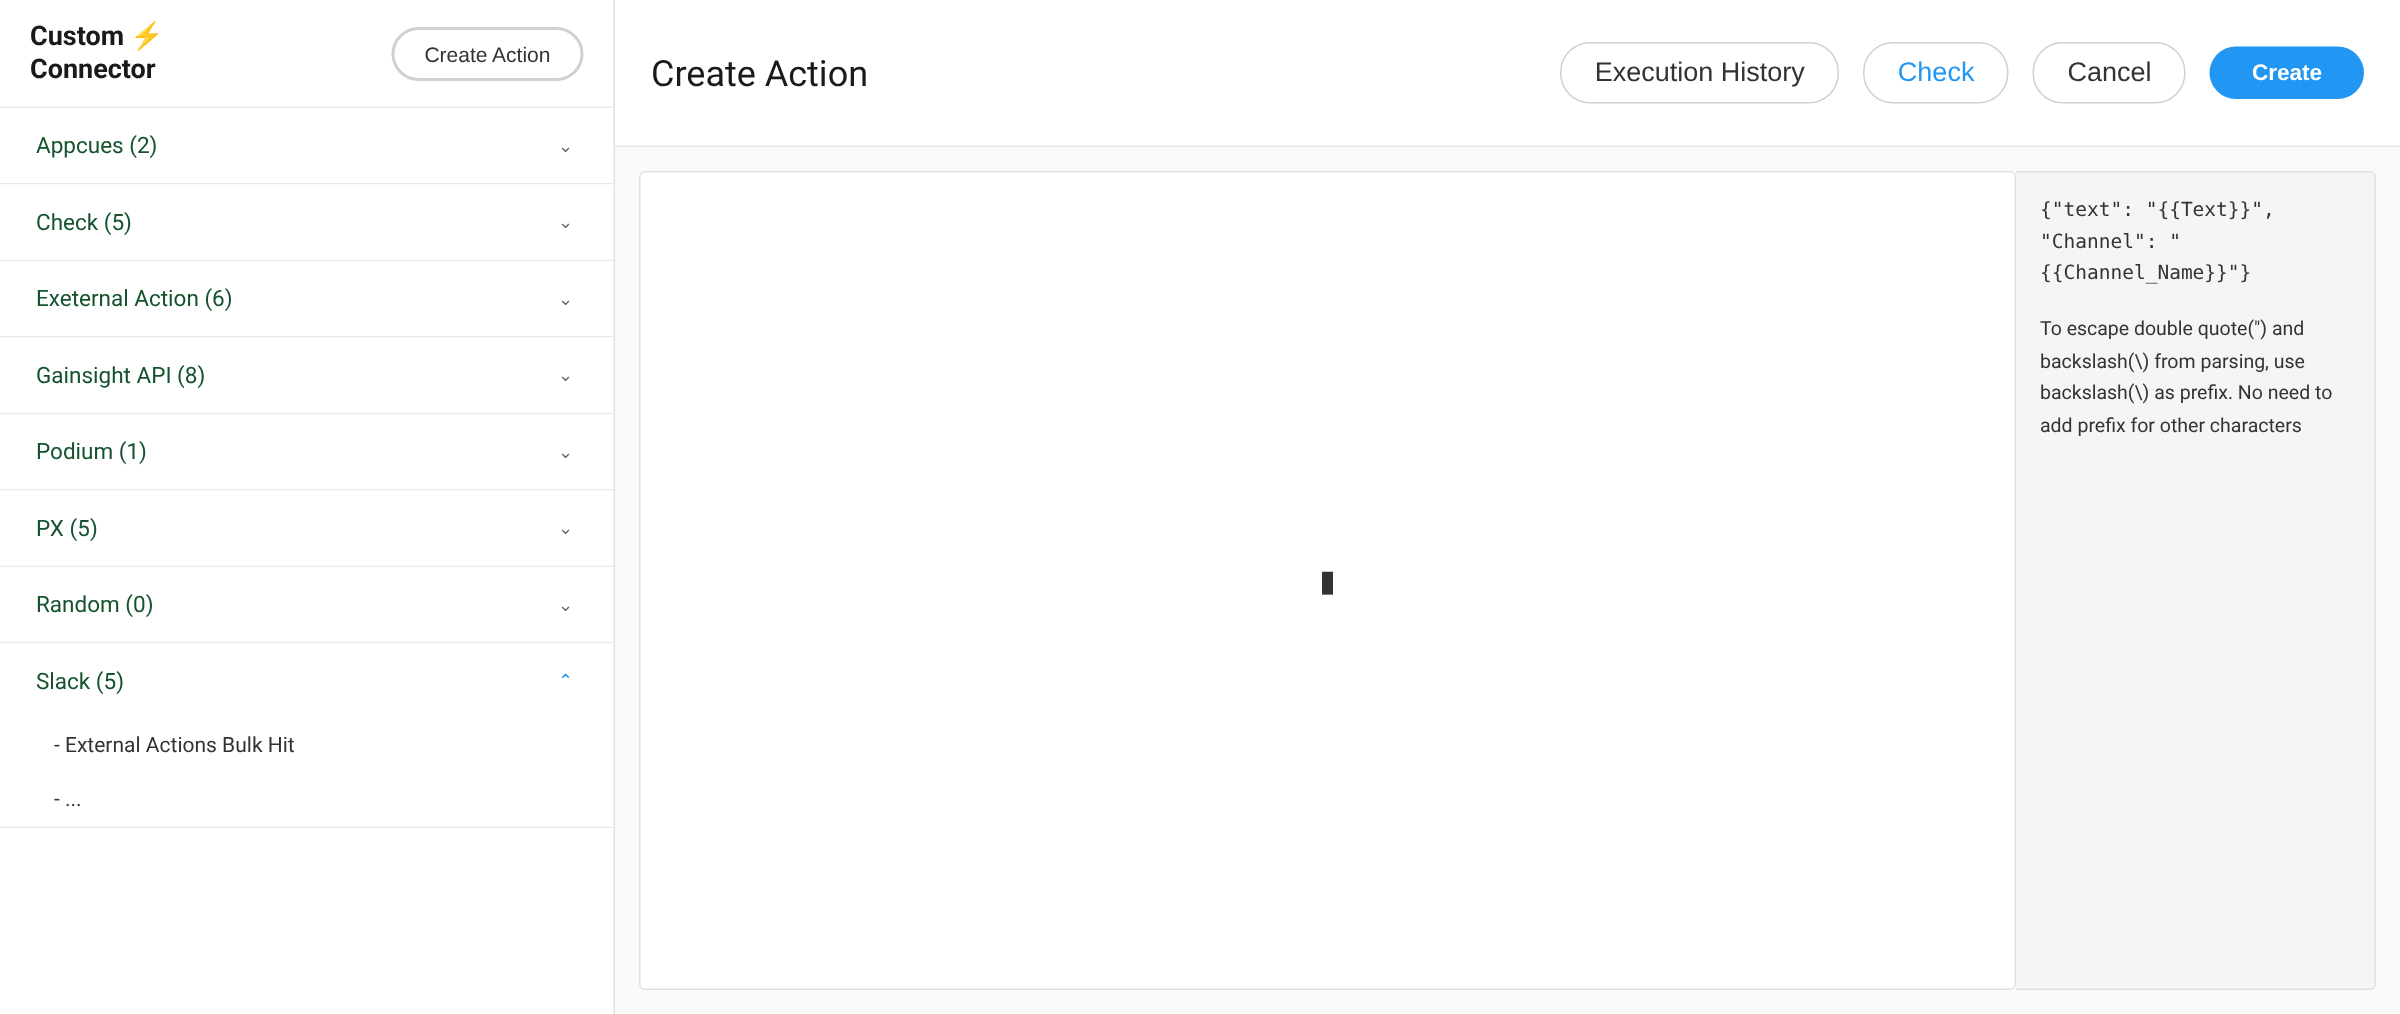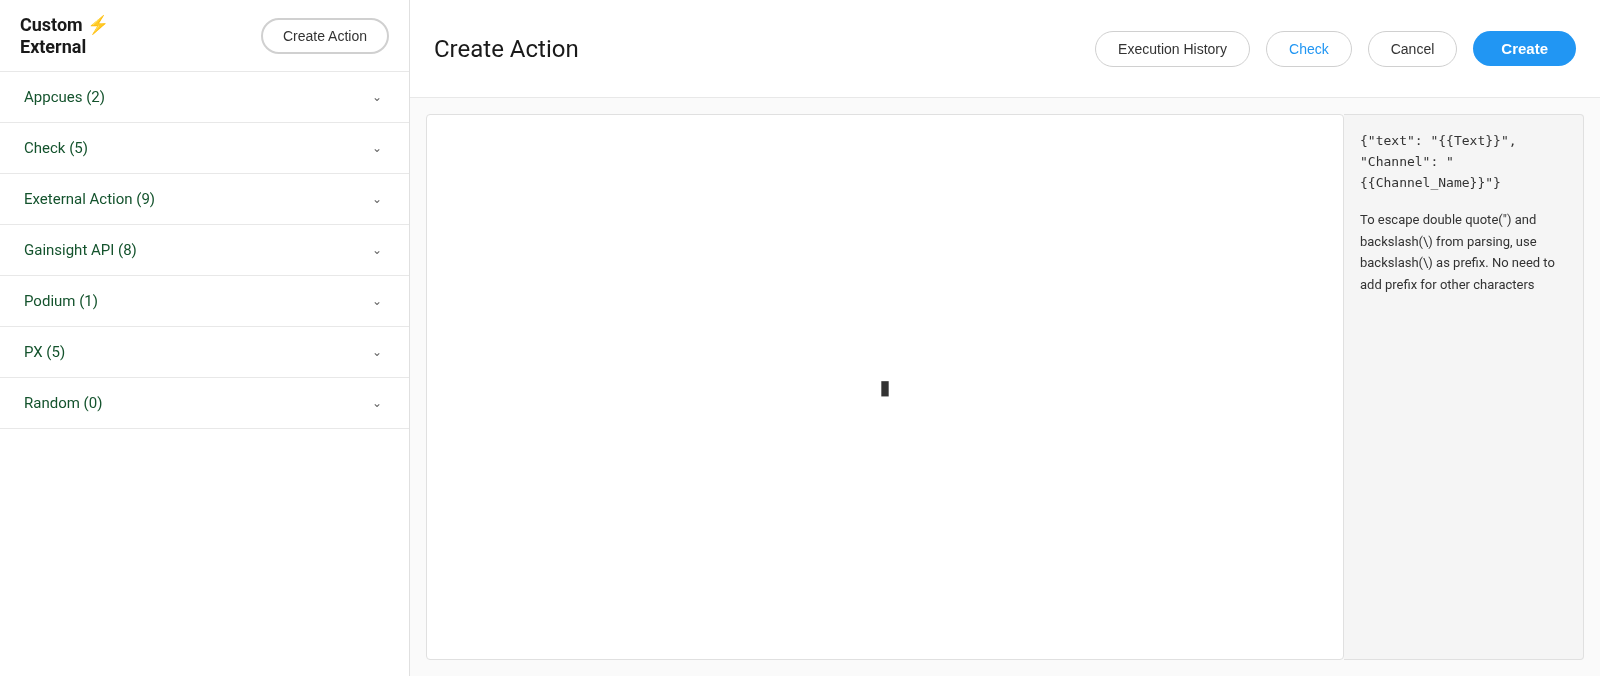--- a/index.html
+++ b/index.html
@@ -134,21 +134,21 @@
       font-weight: 400;
       color: #1a1a1a;
       flex: 1;
     }
 
     .header-btn {
       border: 1.5px solid #d0d0d0;
       background: #ffffff;
       border-radius: 20px;
       padding: 9px 22px;
-      font-size: 14px;
+      font-size: 18px;
       font-weight: 400;
       color: #333;
       cursor: pointer;
       white-space: nowrap;
     }
 
     .header-btn-text {
       color: #2196F3;
       border-color: #d0d0d0;
     }
@@ -249,21 +249,21 @@
 </head>
 <body>
 
 <div class="sidebar">
   <div class="sidebar-header">
     <div class="brand-logo">
       <div class="brand-name">
         <span>Custom</span>
         <span style="color:#f5a623; font-size:18px;">⚡</span>
         <br>
-        <span>External</span>
+        <span>Connector</span>
       </div>
     </div>
     <button class="create-action-btn">Create Action</button>
   </div>
 
   <div class="sidebar-list">
 
     <div class="sidebar-group">
       <div class="sidebar-group-header">
         <span class="sidebar-group-label">Appcues (2)</span>
@@ -273,21 +273,21 @@
 
     <div class="sidebar-group">
       <div class="sidebar-group-header">
         <span class="sidebar-group-label">Check (5)</span>
         <span class="chevron">⌄</span>
       </div>
     </div>
 
     <div class="sidebar-group">
       <div class="sidebar-group-header">
-        <span class="sidebar-group-label">Exeternal Action (9)</span>
+        <span class="sidebar-group-label">Exeternal Action (6)</span>
         <span class="chevron">⌄</span>
       </div>
     </div>
 
     <div class="sidebar-group">
       <div class="sidebar-group-header">
         <span class="sidebar-group-label">Gainsight API (8)</span>
         <span class="chevron">⌄</span>
       </div>
     </div>
@@ -306,20 +306,28 @@
       </div>
     </div>
 
     <div class="sidebar-group">
       <div class="sidebar-group-header">
         <span class="sidebar-group-label">Random (0)</span>
         <span class="chevron">⌄</span>
       </div>
     </div>
 
+    <div class="sidebar-group">
+      <div class="sidebar-group-header">
+        <span class="sidebar-group-label">Slack (5)</span>
+        <span class="chevron chevron-up">⌃</span>
+      </div>
+      <div class="sidebar-subitem">- External Actions Bulk Hit</div>
+      <div class="sidebar-subitem">- ...</div>
+    </div>
 
   </div>
 </div>
 
 <div class="main-content">
   <div class="main-header">
     <h1 class="main-title">Create Action</h1>
     <button class="header-btn">Execution History</button>
     <button class="header-btn header-btn-text">Check</button>
     <button class="header-btn">Cancel</button>

